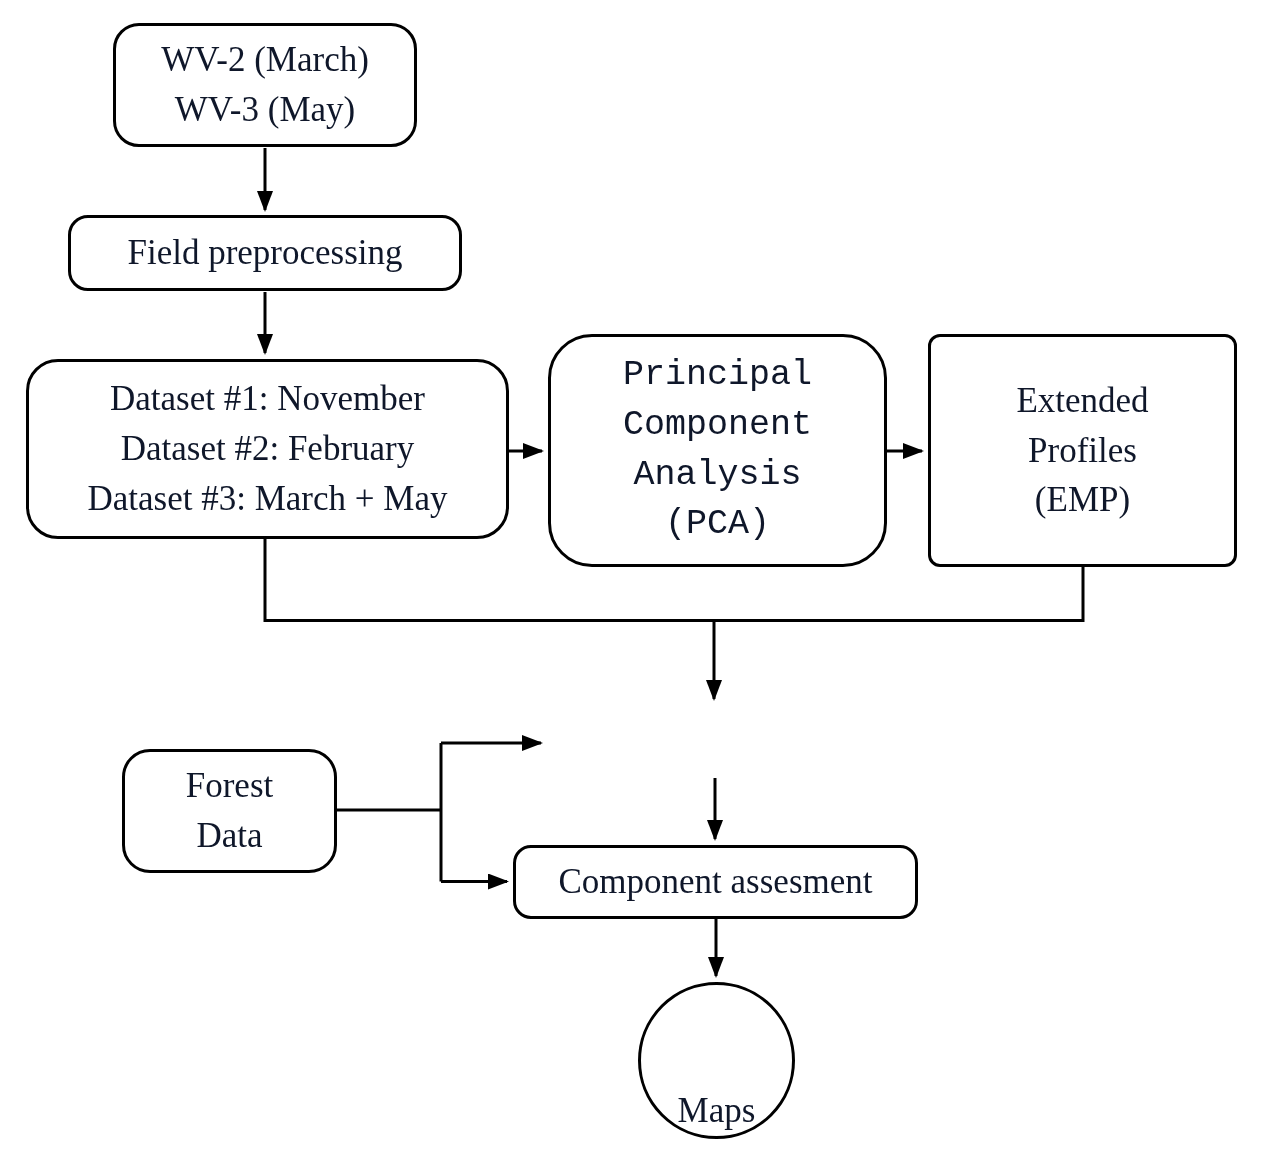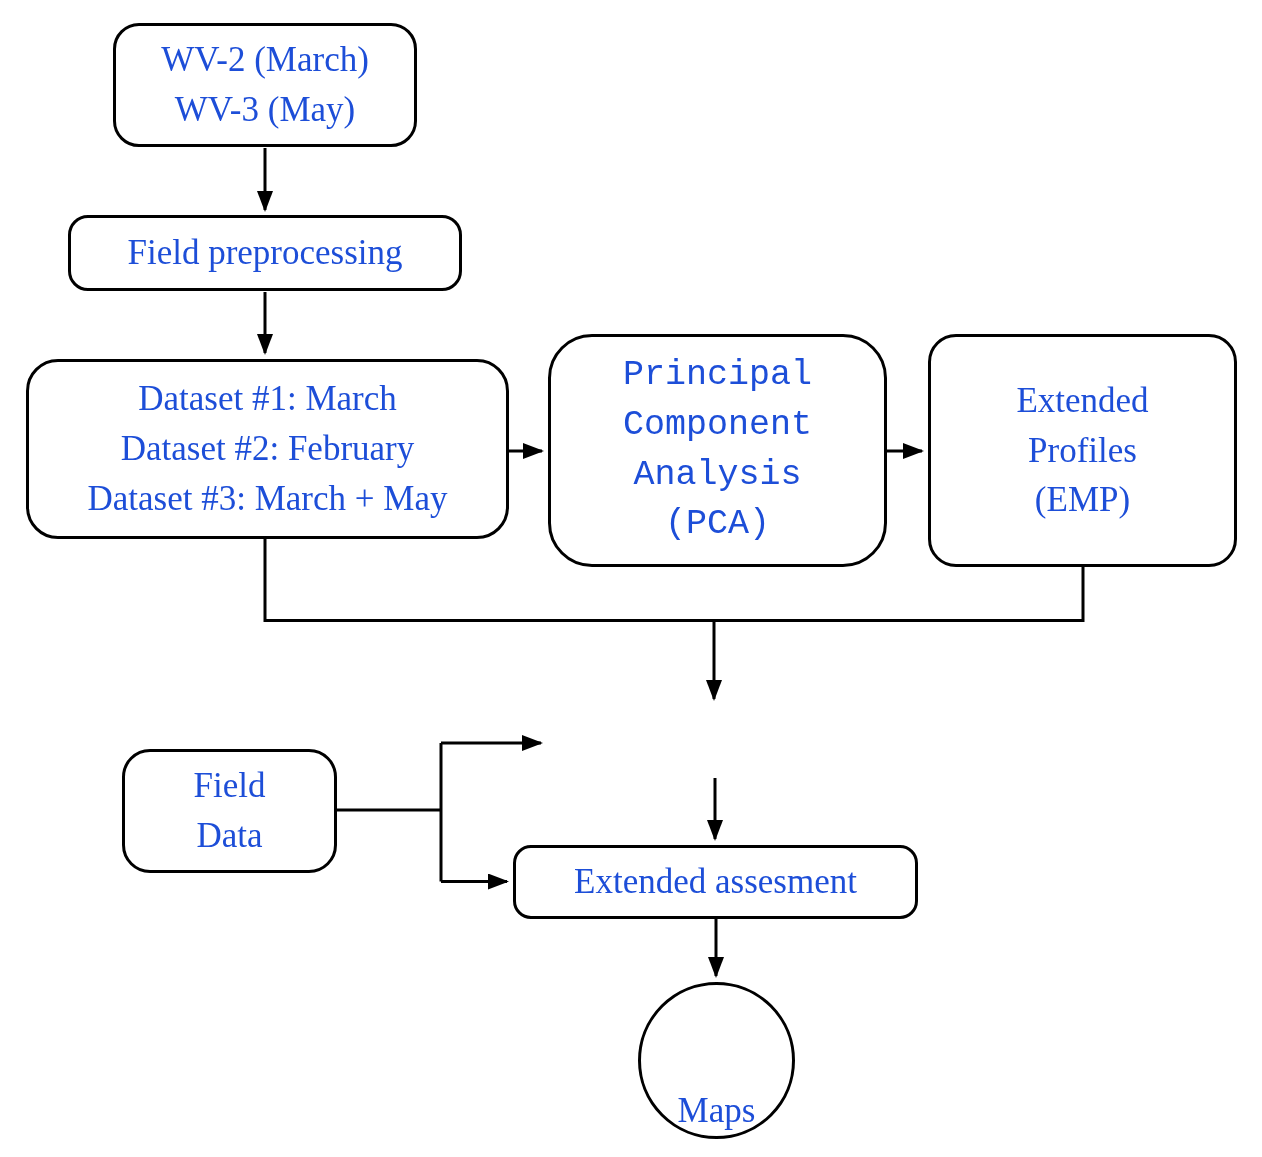--- a/index.html
+++ b/index.html
@@ -3,21 +3,21 @@
 <meta charset="utf-8">
 <style>
   * { margin: 0; padding: 0; box-sizing: border-box; }
   html, body { background: #ffffff; }
   .canvas {
     position: relative;
     width: 1262px;
     height: 1157px;
     background: #ffffff;
     font-family: "Liberation Serif", "DejaVu Serif", serif;
-    color: #1d4ed8;
+    color: #0f172a;
     overflow: hidden;
   }
   .connectors {
     position: absolute;
     left: 0; top: 0;
     width: 1262px;
     height: 1157px;
   }
   .node {
     position: absolute;
@@ -31,21 +31,21 @@
     font-size: 35px;
     line-height: 1.42;
     white-space: nowrap;
   }
   .node .tline { display: block; }
 
   .n-wv        { left: 113px; top:  23px; width: 304px; height: 124px; border-radius: 26px; }
   .n-prep      { left:  68px; top: 215px; width: 394px; height:  76px; border-radius: 20px; }
   .n-datasets  { left:  26px; top: 359px; width: 483px; height: 180px; border-radius: 32px; }
   .n-pca       { left: 548px; top: 334px; width: 339px; height: 233px; border-radius: 44px; font-family: Liberation Mono, monospace; }
-  .n-emp       { left: 928px; top: 334px; width: 309px; height: 233px; border-radius: 28px; }
+  .n-emp       { left: 928px; top: 334px; width: 309px; height: 233px; border-radius: 12px; }
   .n-rf        { left: 547px; top: 705px; width: 336px; height:  73px; border-radius: 18px; }
   .n-field     { left: 122px; top: 749px; width: 215px; height: 124px; border-radius: 28px; }
   .n-accuracy  { left: 513px; top: 845px; width: 405px; height:  74px; border-radius: 18px; }
   .n-maps      { left: 638px; top: 982px; width: 157px; height: 157px; border-radius: 50%; justify-content: flex-end; }
 </style>
 </head>
 <body>
 
 <div class="canvas">
 
@@ -74,45 +74,45 @@
   <div class="node n-wv">
     <span class="tline">WV-2 (March)</span>
     <span class="tline">WV-3 (May)</span>
   </div>
 
   <div class="node n-prep">
     <span class="tline">Field preprocessing</span>
   </div>
 
   <div class="node n-datasets">
-    <span class="tline">Dataset #1: March</span>
+    <span class="tline">Dataset #1: November</span>
     <span class="tline">Dataset #2: February</span>
     <span class="tline">Dataset #3: March + May</span>
   </div>
 
   <div class="node n-pca">
     <span class="tline">Principal</span>
     <span class="tline">Component</span>
     <span class="tline">Analysis</span>
     <span class="tline">(PCA)</span>
   </div>
 
   <div class="node n-emp">
     <span class="tline">Extended</span>
     <span class="tline">Profiles</span>
     <span class="tline">(EMP)</span>
   </div>
 
 
   <div class="node n-field">
-    <span class="tline">Field</span>
+    <span class="tline">Forest</span>
     <span class="tline">Data</span>
   </div>
 
   <div class="node n-accuracy">
-    <span class="tline">Extended assesment</span>
+    <span class="tline">Component assesment</span>
   </div>
 
   <div class="node n-maps">
     <span class="tline">Maps</span>
   </div>
 
 </div>
 
 </body></html>

